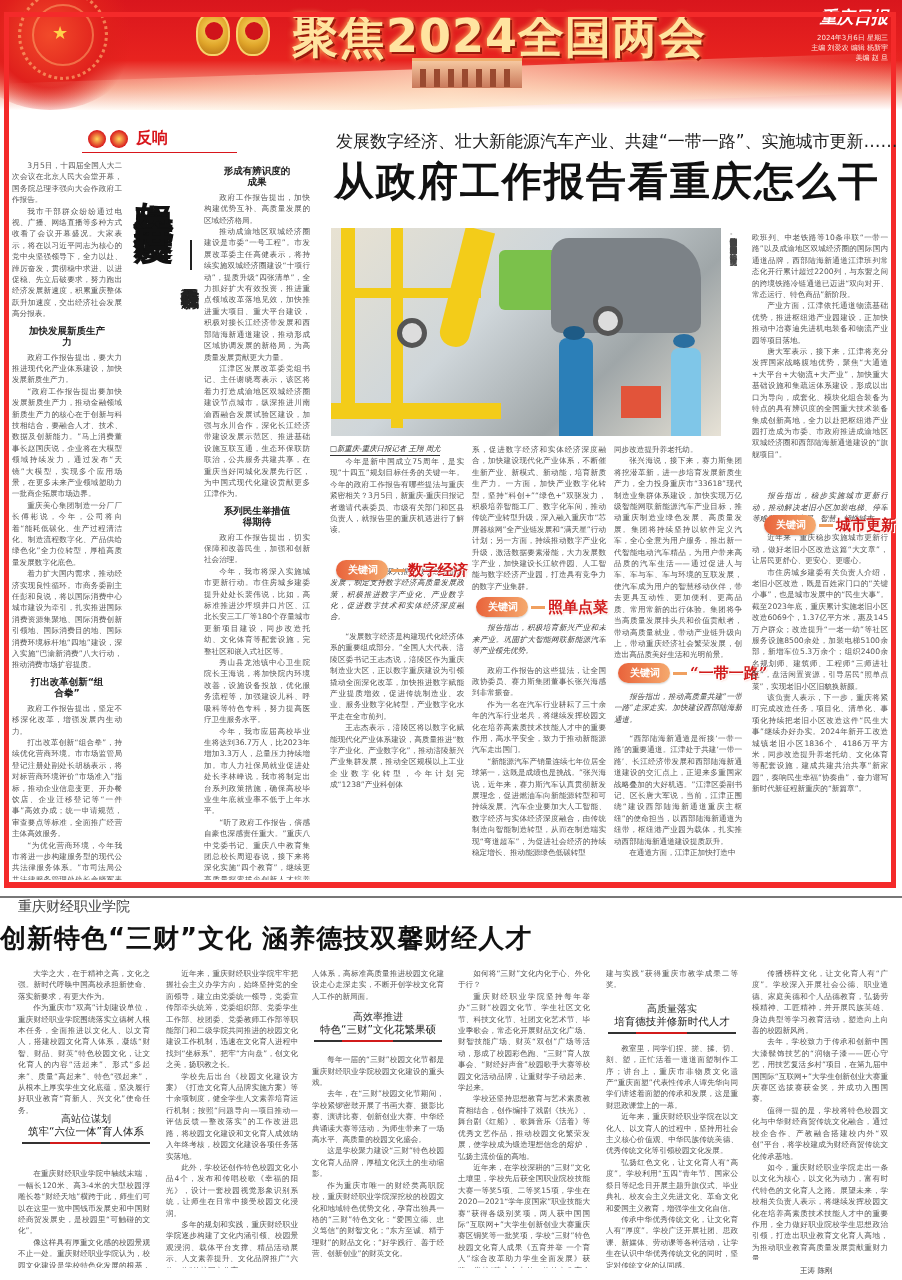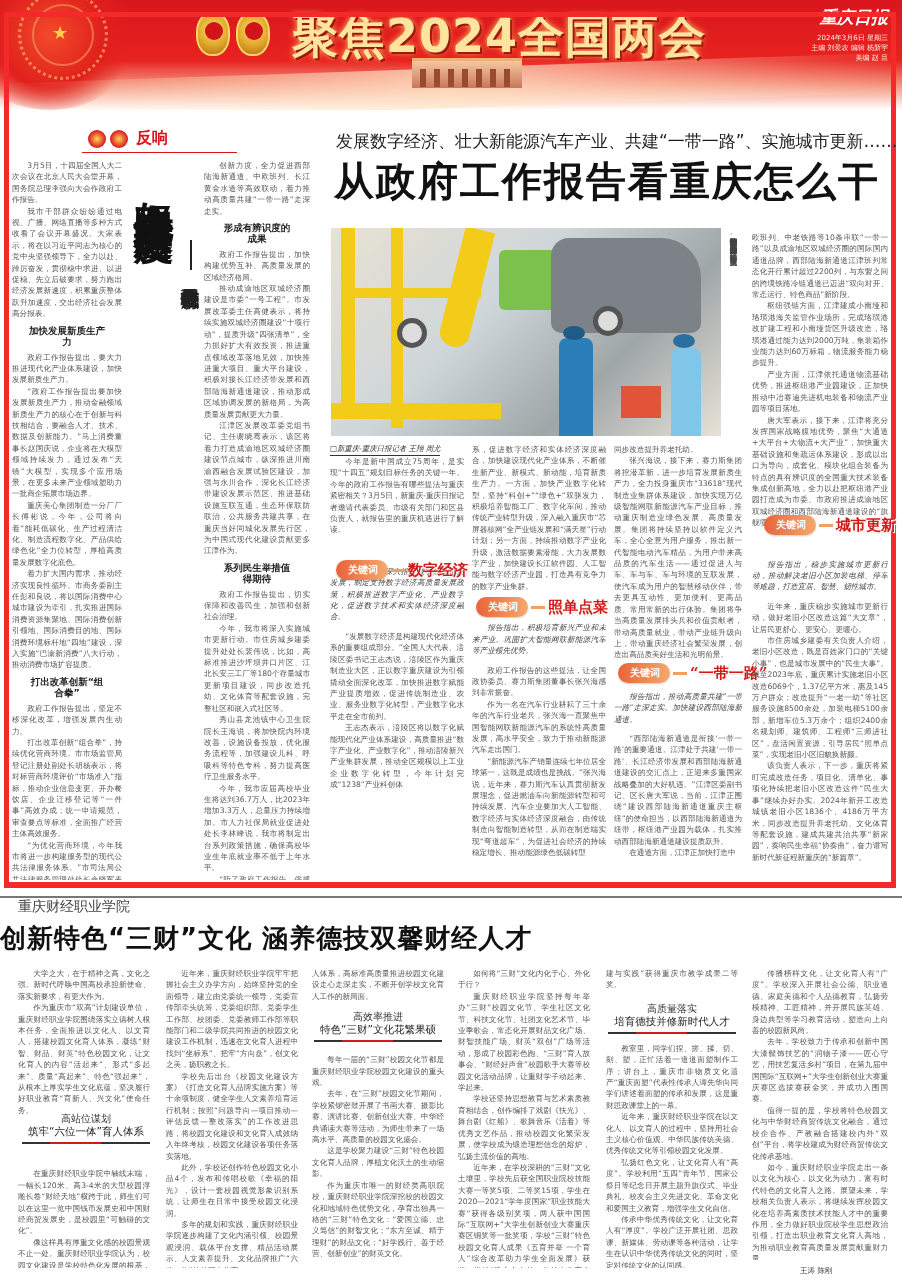--- a/index.html
+++ b/index.html
@@ -111,21 +111,20 @@
   <p>政府工作报告提出，坚定不移深化改革，增强发展内生动力。</p>
   <p>打出改革创新“组合拳”，持续优化营商环境。市市场监管局登记注册处副处长胡杨表示，将对标营商环境评价“市场准入”指标，推动企业信息变更、开办餐饮店、企业迁移登记等“一件事”高效办成；统一申请规范，审查要点等标准，全面推广经营主体高效服务。</p>
   <p>“为优化营商环境，今年我市将进一步构建服务型的现代公共法律服务体系。”市司法局公共法律服务管理处处长佘晓军表示，包括优化基本公共法律服务供给，试点推行公共法律服务积分管理机制，推进成渝法律服务资源共享，深化推进“一次都不跑”公证服务。</p>
 
 </div>
 
 <div class="vert-title">努力跑出经济发展新速度</div>
 <div class="vert-sub"><span class="dash"></span><span>我市社会各界热议政府工作报告</span></div>
 
 <div class="col" style="left:204px;top:160px;width:106px;height:720px">
-  <p>创新力度，全力促进西部陆海新通道、中欧班列、长江黄金水道等高效联动，着力推动高质量共建“一带一路”走深走实。</p>
   <h4>形成有辨识度的成果</h4>
   <p>政府工作报告提出，加快构建优势互补、高质量发展的区域经济格局。</p>
   <p>推动成渝地区双城经济圈建设是市委“一号工程”。市发展改革委主任高健表示，将持续实施双城经济圈建设“十项行动”，提质升级“四张清单”，全力抓好扩大有效投资，推进重点领域改革落地见效，加快推进重大项目、重大平台建设，积极对接长江经济带发展和西部陆海新通道建设，推动形成区域协调发展的新格局，为高质量发展贡献更大力量。</p>
   <p>江津区发展改革委党组书记、主任谢晓骞表示，该区将着力打造成渝地区双城经济圈建设节点城市，纵深推进川南渝西融合发展试验区建设，加强与永川合作，深化长江经济带建设发展示范区、推进基础设施互联互通，生态环保联防联治，公共服务共建共享，在重庆当好同城化发展先行区，为中国式现代化建设贡献更多江津作为。</p>
   <h4>系列民生举措值得期待</h4>
   <p>政府工作报告提出，切实保障和改善民生，加强和创新社会治理。</p>
   <p>今年，我市将深入实施城市更新行动。市住房城乡建委提升处处长裴伟说，比如，高标准推进沙坪坝井口片区、江北长安三工厂等180个存量城市更新项目建设，同步改造托幼、文化体育等配套设施，完整社区和嵌入式社区等。</p>
   <p>秀山县龙池镇中心卫生院院长王海说，将加快院内环境改善，设施设备投放，优化服务流程等，加强建设儿科、呼吸科等特色专科，努力提高医疗卫生服务水平。</p>
   <p>今年，我市应届高校毕业生将达到36.7万人，比2023年增加3.3万人，总量压力持续增加。市人力社保局就业促进处处长李林峰说，我市将制定出台系列政策措施，确保高校毕业生年底就业率不低于上年水平。</p>
   <p>“听了政府工作报告，倍感自豪也深感责任重大。”重庆八中党委书记、重庆八中教育集团总校长周迎春说，接下来将深化实施“四个教育”，继续更高质量探索拔尖创新人才培养路径，进一步推动集团化办学，做优重庆八中智慧教育品牌，扩大重庆八中优质教育辐射面，促进义务教育优质均衡发展和城乡一体化。</p>
@@ -168,21 +167,21 @@
   <span class="bar"></span>
   <span class="word">数字经济</span>
 </div>
 
 <div class="col" style="left:472px;top:444px;width:134px;height:437px">
   <p style="text-indent:0">系，促进数字经济和实体经济深度融合，加快建设现代化产业体系，不断催生新产业、新模式、新动能，培育新质生产力。一方面，加快产业数字化转型，坚持“科创+”“绿色+”双驱发力，积极培养智能工厂、数字化车间，推动传统产业转型升级，深入融入重庆市“芯屏器核网”全产业链发展和“满天星”行动计划；另一方面，持续推动数字产业化升级，激活数据要素潜能，大力发展数字产业，加快建设长江软件园、人工智能与数字经济产业园，打造具有竞争力的数字产业集群。</p>
   <div style="height:30px"></div>
   <p style="font-family:'DejaVu Serif',serif;font-style:italic;color:#444">报告指出，积极培育新兴产业和未来产业。巩固扩大智能网联新能源汽车等产业领先优势。</p>
   <div style="height:8px"></div>
   <p>政府工作报告的这些提法，让全国政协委员、赛力斯集团董事长张兴海感到非常振奋。</p>
-  <p>作为一名在汽车行业耕耘了三十余年的汽车行业老兵，张兴海一直聚焦中国智能网联新能源汽车的系统性高质量发展，高水平安全，致力于推动新能源汽车走出国门。</p>
+  <p>作为一名在汽车行业耕耘了三十余年的汽车行业老兵，将继续发挥校园文化在培养高素质技术技能人才中的重要作用，高水平安全，致力于推动新能源汽车走出国门。</p>
   <p>“新能源汽车产销量连续七年位居全球第一，这既是成绩也是挑战。”张兴海说，近年来，赛力斯汽车认真贯彻新发展理念，促进燃油车向新能源转型和可持续发展。汽车企业要加大人工智能、数字经济与实体经济深度融合，由传统制造向智能制造转型，从而在制造端实现“弯道超车”，为促进社会经济的持续稳定增长、推动能源绿色低碳转型</p>
 </div>
 <div class="kw" style="left:476px;top:596px">
   <span class="pill">关键词</span>
   <span class="bar"></span>
   <span class="word">照单点菜</span>
 </div>
 
 <div class="col" style="left:614px;top:444px;width:128px;height:437px">
   <p style="text-indent:0">同步改造提升养老托幼。</p>
@@ -194,21 +193,20 @@
   <p>在通道方面，江津正加快打造中</p>
 </div>
 <div class="kw" style="left:618px;top:662px">
   <span class="pill">关键词</span>
   <span class="bar"></span>
   <span class="word">“一带一路”</span>
 </div>
 
 <div class="col" style="left:752px;top:232px;width:136px;height:649px">
   <p style="text-indent:0">欧班列、中老铁路等10条串联“一带一路”以及成渝地区双城经济圈的国际国内通道品牌，西部陆海新通道江津班列常态化开行累计超过2200列，与东盟之间的跨境铁路冷链通道已迈进“双向对开、常态运行、特色商品”新阶段。</p>
-  <p>枢纽强链方面，江津建成小南垭和珞璜港海关监管作业场所，完成珞璜港改扩建工程和小南垭货区升级改造，珞璜港通过能力达到2000万吨，集装箱作业能力达到60万标箱，物流服务能力稳步提升。</p>
   <p>产业方面，江津依托通道物流基础优势，推进枢纽港产业园建设，正加快推动中冶赛迪先进机电装备和物流产业园等项目落地。</p>
   <p>唐大军表示，接下来，江津将充分发挥国家战略腹地优势，聚焦“大通道+大平台+大物流+大产业”，加快重大基础设施和集疏运体系建设，形成以出口为导向，成套化、模块化组合装备为特点的具有辨识度的全国重大技术装备集成创新高地，全力以赴把枢纽港产业园打造成为市委、市政府推进成渝地区双城经济圈和西部陆海新通道建设的“旗舰项目”。</p>
   <div style="height:30px"></div>
   <p style="font-family:'DejaVu Serif',serif;font-style:italic;color:#444">报告指出，稳步实施城市更新行动，推动解决老旧小区加装电梯、停车等难题，打造宜居、智慧、韧性城市。</p>
   <div style="height:8px"></div>
   <p>近年来，重庆稳步实施城市更新行动，做好老旧小区改造这篇“大文章”，让居民更舒心、更安心、更暖心。</p>
   <p>市住房城乡建委有关负责人介绍，老旧小区改造，既是百姓家门口的“关键小事”，也是城市发展中的“民生大事”。截至2023年底，重庆累计实施老旧小区改造6069个，1.37亿平方米，惠及145万户群众；改造提升“一老一幼”等社区服务设施8500余处，加装电梯5100余部，新增车位5.3万余个；组织2400余名规划师、建筑师、工程师“三师进社区”，盘活闲置资源，引导居民“照单点菜”，实现老旧小区旧貌换新颜。</p>
   <p>该负责人表示，下一步，重庆将紧盯完成改造任务，项目化、清单化、事项化持续把老旧小区改造这件“民生大事”继续办好办实。2024年新开工改造城镇老旧小区1836个、4186万平方米，同步改造提升养老托幼、文化体育等配套设施，建成共建共治共享“新家园”，奏响民生幸福“协奏曲”，奋力谱写新时代新征程新重庆的“新篇章”。</p>
 </div>
 <div class="kw" style="left:764px;top:514px">

